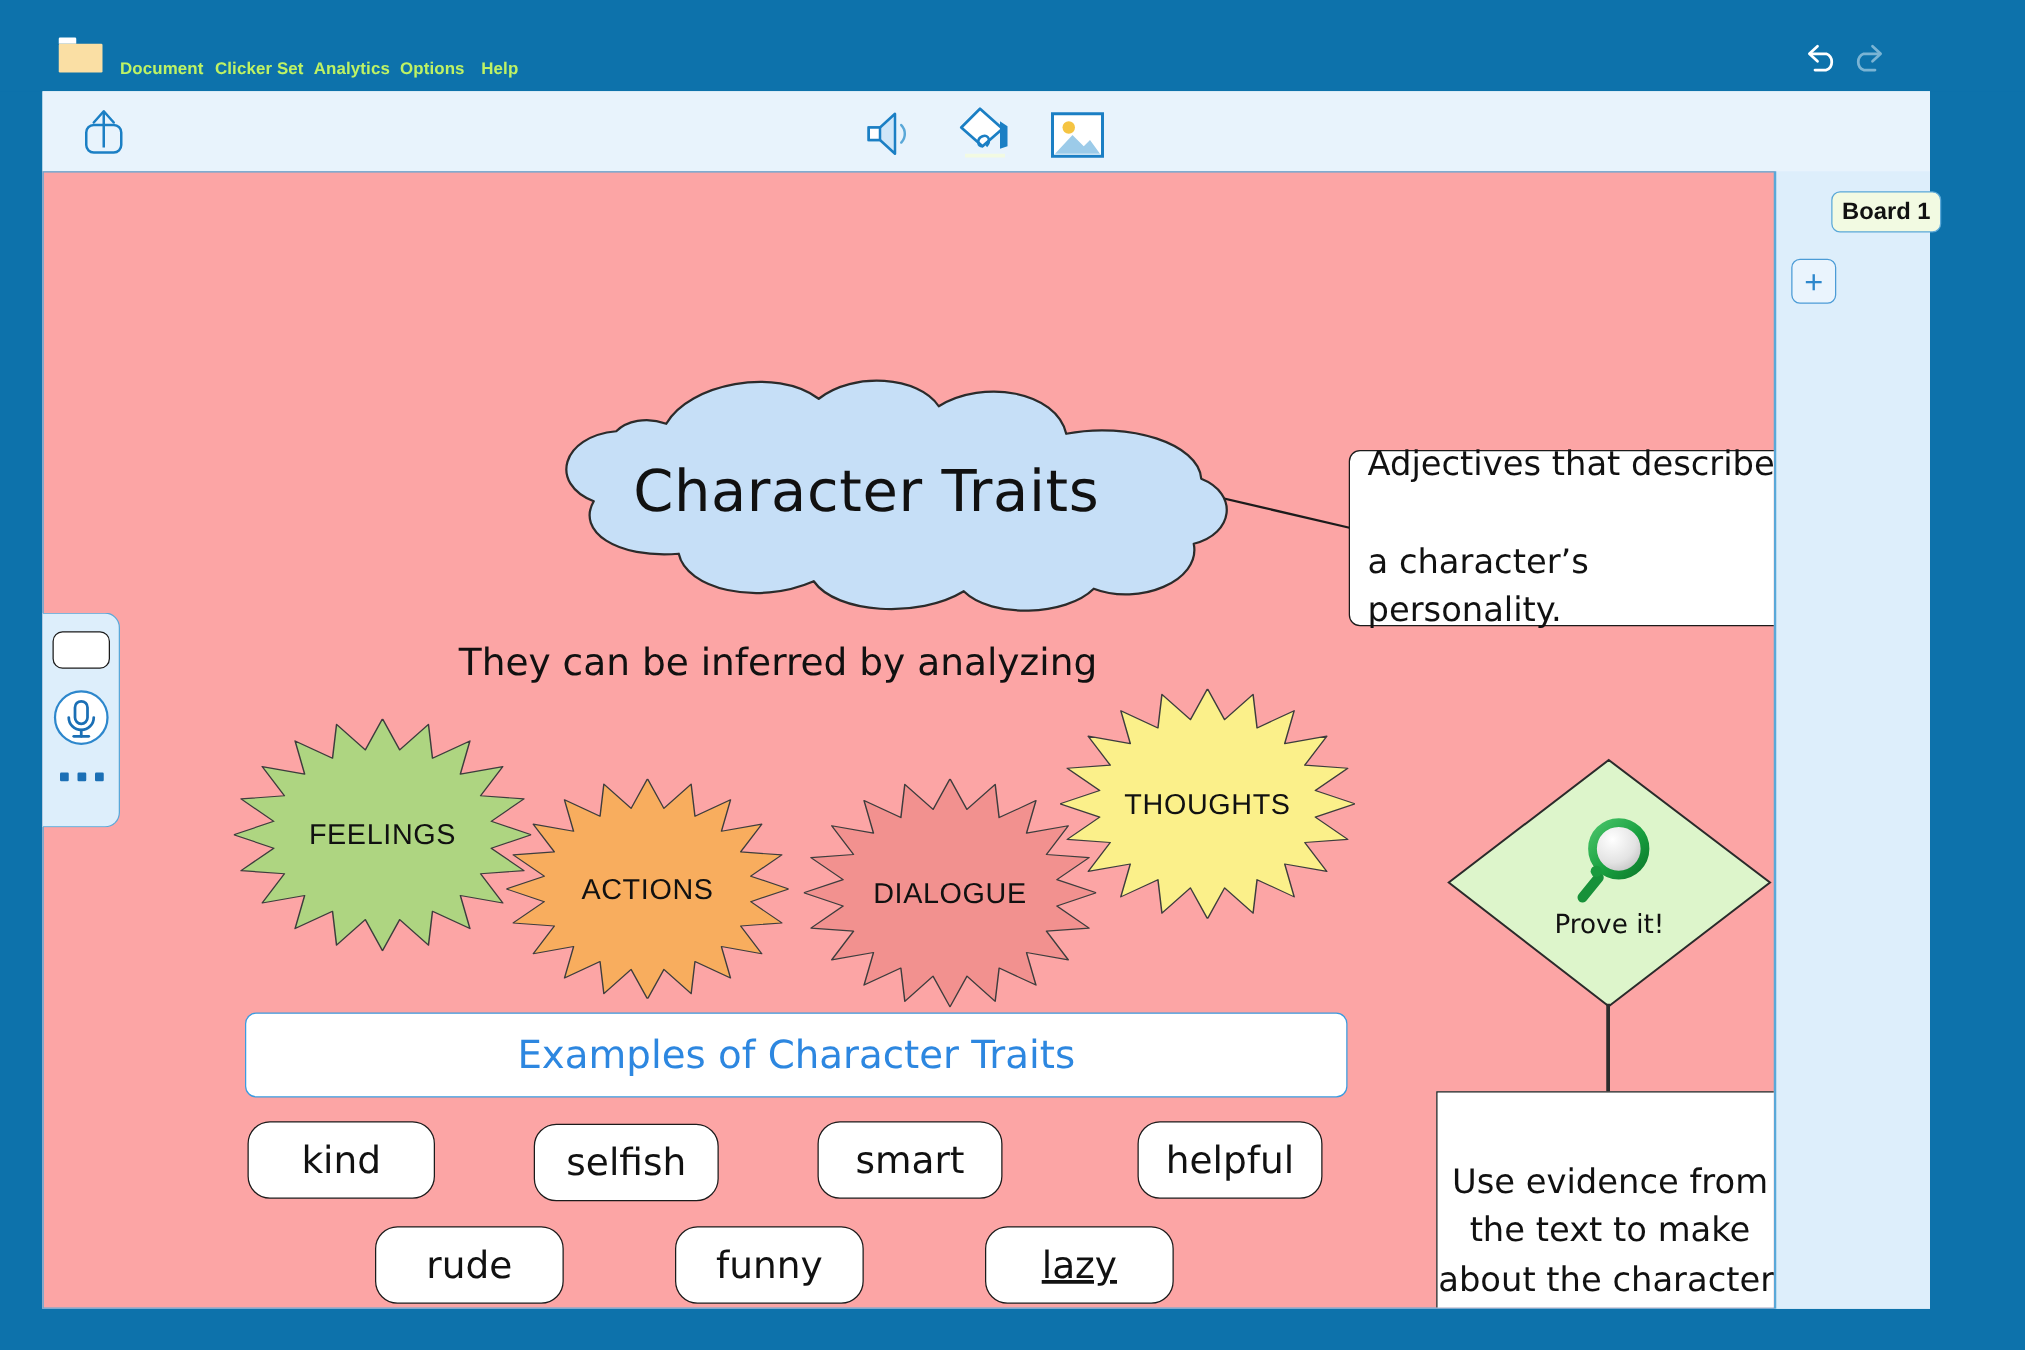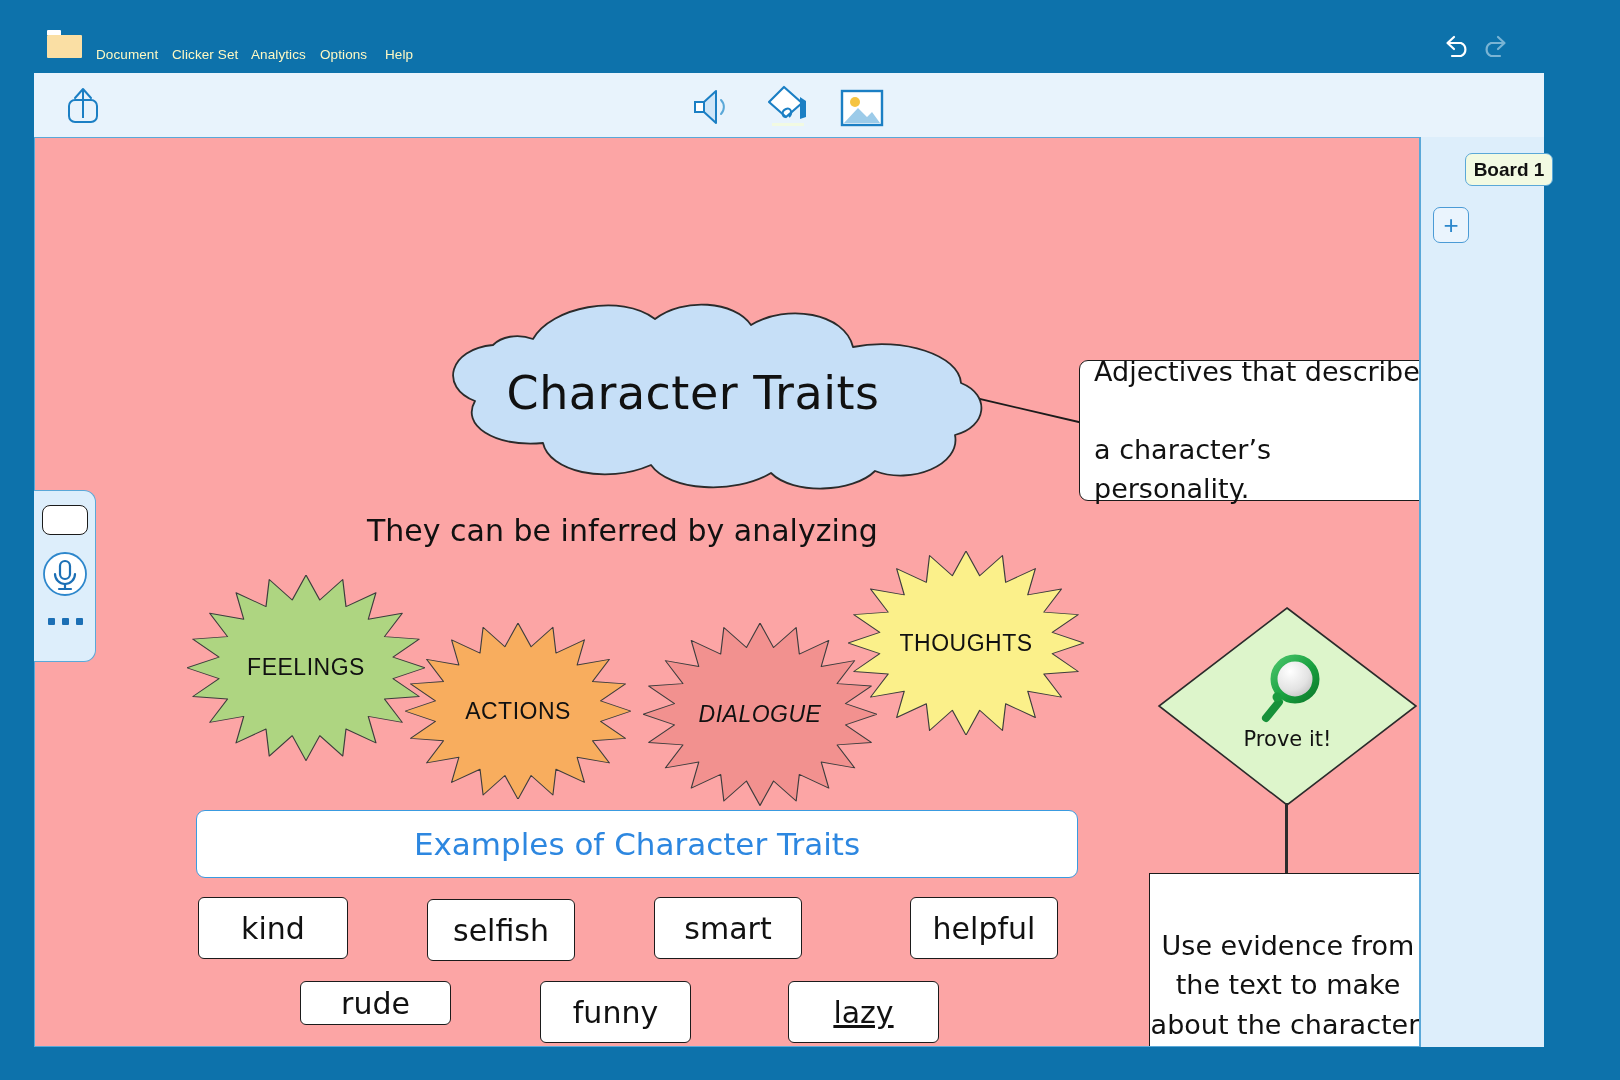--- a/index.html
+++ b/index.html
@@ -20,22 +20,22 @@
   }
   #folder-icon .tab{
     position:absolute;left:0;top:0;width:14px;height:5px;background:#ffffff;
     border-radius:1px 1px 0 0;
   }
   #folder-icon .body{
     position:absolute;left:0;top:5px;width:35px;height:23px;background:#fadfa4;
     border-radius:1px;
   }
   .menu-item{
-    position:absolute;top:47px;color:#fef9c3;font-size:13.5px;
-    white-space:nowrap;letter-spacing:0.1px;
+    position:absolute;top:47px;color:#bef264;font-size:13.5px;
+    white-space:nowrap;letter-spacing:0.1px;font-weight:bold;
   }
   #undo-icon,#redo-icon{
     position:absolute;top:32px;width:30px;height:28px;
   }
   #undo-icon{left:1443px;}
   #redo-icon{left:1479px;}
 
   
   #appwin{
     position:absolute;left:34px;top:73px;width:1510px;height:974px;
@@ -137,21 +137,21 @@
 
   #examples-header{
     position:absolute;left:161px;top:672px;width:882px;height:68px;
     background:#ffffff;border:1.6px solid #3a9be0;border-radius:9px;
     box-sizing:border-box;
     display:flex;align-items:center;justify-content:center;
     font-size:31px;color:#2d87e0;
   }
   .word-card{
     position:absolute;background:#ffffff;border:1.7px solid #1b1b1b;
-    border-radius:6px;box-sizing:border-box;
+    border-radius:18px;box-sizing:border-box;
     display:flex;align-items:center;justify-content:center;
     font-size:30px;color:#111;
   }
 
   #prove-diamond{position:absolute;left:1120px;top:466px;width:265px;height:205px;}
   #prove-label{
     position:absolute;left:1120px;top:586px;width:265px;height:30px;
     display:flex;align-items:center;justify-content:center;
     font-size:21px;color:#111;
   }
@@ -259,42 +259,42 @@
             <polygon points="50.00,0.00 55.79,13.46 65.45,2.45 66.80,17.03 79.39,9.55 76.16,23.84 90.45,20.61 82.97,33.20 97.55,34.55 86.54,44.21 100.00,50.00 86.54,55.79 97.55,65.45 82.97,66.80 90.45,79.39 76.16,76.16 79.39,90.45 66.80,82.97 65.45,97.55 55.79,86.54 50.00,100.00 44.21,86.54 34.55,97.55 33.20,82.97 20.61,90.45 23.84,76.16 9.55,79.39 17.03,66.80 2.45,65.45 13.46,55.79 0.00,50.00 13.46,44.21 2.45,34.55 17.03,33.20 9.55,20.61 23.84,23.84 20.61,9.55 33.20,17.03 34.55,2.45 44.21,13.46" fill="#aed581" stroke="#3d3d3d" stroke-width="0.5" stroke-linejoin="round"></polygon>
           </svg>
           <div class="star-label" style="left: 0px; top: 0px; width: 238px; height: 185.64px; font-size: 23px;">FEELINGS</div>
         </div>
         <div style="position: absolute; left: 370px; top: 485px; width: 226px; height: 176.28px;">
           <svg viewBox="0 0 100 100" preserveAspectRatio="none" style="position: absolute; left: 0px; top: 0px; width: 100%; height: 100%;">
             <polygon points="50.00,0.00 55.79,13.46 65.45,2.45 66.80,17.03 79.39,9.55 76.16,23.84 90.45,20.61 82.97,33.20 97.55,34.55 86.54,44.21 100.00,50.00 86.54,55.79 97.55,65.45 82.97,66.80 90.45,79.39 76.16,76.16 79.39,90.45 66.80,82.97 65.45,97.55 55.79,86.54 50.00,100.00 44.21,86.54 34.55,97.55 33.20,82.97 20.61,90.45 23.84,76.16 9.55,79.39 17.03,66.80 2.45,65.45 13.46,55.79 0.00,50.00 13.46,44.21 2.45,34.55 17.03,33.20 9.55,20.61 23.84,23.84 20.61,9.55 33.20,17.03 34.55,2.45 44.21,13.46" fill="#f8ad5e" stroke="#3d3d3d" stroke-width="0.5" stroke-linejoin="round"></polygon>
           </svg>
           <div class="star-label" style="left: 0px; top: 0px; width: 226px; height: 176.28px; font-size: 23px;">ACTIONS</div>
         </div>
-        <div style="position: absolute; left: 608px; top: 485px; width: 234px; height: 182.52px; font-style: italic;">
+        <div style="position: absolute; left: 608px; top: 485px; width: 234px; height: 182.52px;">
           <svg viewBox="0 0 100 100" preserveAspectRatio="none" style="position: absolute; left: 0px; top: 0px; width: 100%; height: 100%;">
             <polygon points="50.00,0.00 55.79,13.46 65.45,2.45 66.80,17.03 79.39,9.55 76.16,23.84 90.45,20.61 82.97,33.20 97.55,34.55 86.54,44.21 100.00,50.00 86.54,55.79 97.55,65.45 82.97,66.80 90.45,79.39 76.16,76.16 79.39,90.45 66.80,82.97 65.45,97.55 55.79,86.54 50.00,100.00 44.21,86.54 34.55,97.55 33.20,82.97 20.61,90.45 23.84,76.16 9.55,79.39 17.03,66.80 2.45,65.45 13.46,55.79 0.00,50.00 13.46,44.21 2.45,34.55 17.03,33.20 9.55,20.61 23.84,23.84 20.61,9.55 33.20,17.03 34.55,2.45 44.21,13.46" fill="#f2918f" stroke="#3d3d3d" stroke-width="0.5" stroke-linejoin="round"></polygon>
           </svg>
           <div class="star-label" style="left: 0px; top: 0px; width: 234px; height: 182.52px; font-size: 23px;">DIALOGUE</div>
         </div>
         <div style="position: absolute; left: 813px; top: 413px; width: 236px; height: 184.08px;">
           <svg viewBox="0 0 100 100" preserveAspectRatio="none" style="position: absolute; left: 0px; top: 0px; width: 100%; height: 100%;">
             <polygon points="50.00,0.00 55.79,13.46 65.45,2.45 66.80,17.03 79.39,9.55 76.16,23.84 90.45,20.61 82.97,33.20 97.55,34.55 86.54,44.21 100.00,50.00 86.54,55.79 97.55,65.45 82.97,66.80 90.45,79.39 76.16,76.16 79.39,90.45 66.80,82.97 65.45,97.55 55.79,86.54 50.00,100.00 44.21,86.54 34.55,97.55 33.20,82.97 20.61,90.45 23.84,76.16 9.55,79.39 17.03,66.80 2.45,65.45 13.46,55.79 0.00,50.00 13.46,44.21 2.45,34.55 17.03,33.20 9.55,20.61 23.84,23.84 20.61,9.55 33.20,17.03 34.55,2.45 44.21,13.46" fill="#fbf08a" stroke="#3d3d3d" stroke-width="0.5" stroke-linejoin="round"></polygon>
           </svg>
           <div class="star-label" style="left: 0px; top: 0px; width: 236px; height: 184.08px; font-size: 23px;">THOUGHTS</div>
         </div>
       </div>
 
     <div id="examples-header" class="hand">Examples of Character Traits</div>
 
     <div id="cards-layer">
         <div class="word-card hand" style="left: 163px; top: 759px; width: 150px; height: 62px;">kind</div>
         <div class="word-card hand" style="left: 392px; top: 761px; width: 148px; height: 62px;">selfish</div>
         <div class="word-card hand" style="left: 619px; top: 759px; width: 148px; height: 62px;">smart</div>
         <div class="word-card hand" style="left: 875px; top: 759px; width: 148px; height: 62px;">helpful</div>
-        <div class="word-card hand" style="left: 265px; top: 843px; width: 151px; height: 44px;">rude</div>
+        <div class="word-card hand" style="left: 265px; top: 843px; width: 151px; height: 62px;">rude</div>
         <div class="word-card hand" style="left: 505px; top: 843px; width: 151px; height: 62px;">funny</div>
         <div class="word-card hand" style="left: 753px; top: 843px; width: 151px; height: 62px; text-decoration: underline;">lazy</div>
       </div>
 
     <svg id="prove-diamond" viewBox="0 0 265 205">
       <polygon points="132,4 261,102 132,201 4,102" fill="#ddf5cb" stroke="#2b2b2b" stroke-width="1.6"></polygon>
     </svg>
     <svg id="magnifier" viewBox="0 0 72 72">
       <defs>
         <radialGradient id="lensGrad" cx="38%" cy="32%" r="72%">

